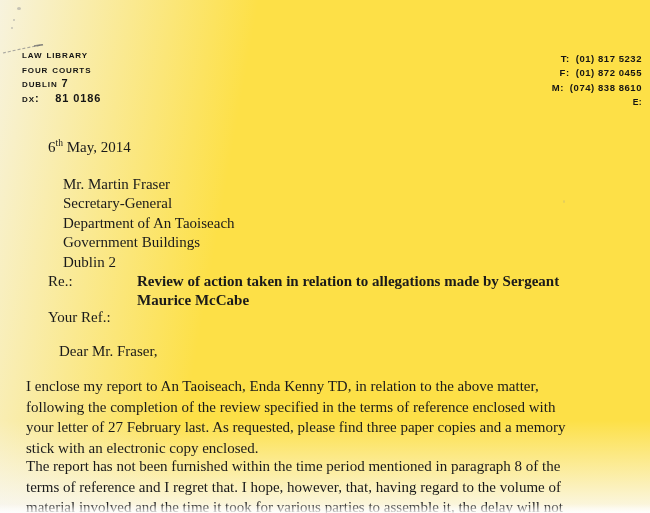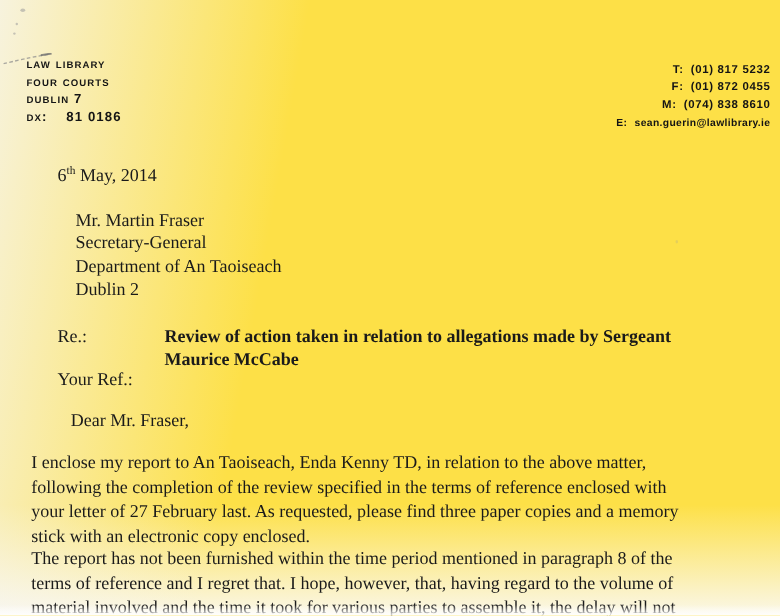--- a/index.html
+++ b/index.html
@@ -221,32 +221,32 @@
     <div class="row">
       <span class="lbl">F:</span>
       <span class="val">(01) 872 0455</span>
     </div>
     <div class="row">
       <span class="lbl">M:</span>
       <span class="val">(074) 838 8610</span>
     </div>
     <div class="row email">
       <span class="lbl">E:</span>
-      <span class="val">sean.guerin@lawlibrary.ie</span>
     </div>
   </div>
 
   <div id="date">
     <span>6</span><sup>th</sup><span> May, 2014</span>
   </div>
 
   <div id="recipient">
     <div>Mr. Martin Fraser</div>
     <div>Secretary-General</div>
     <div>Department of An Taoiseach</div>
+    <div>Government Buildings</div>
     <div>Dublin 2</div>
   </div>
 
   <div id="re-block">
     <div class="re-label">Re.:</div>
     <div class="re-subject">Review of action taken in relation to allegations made by Sergeant Maurice McCabe</div>
   </div>
 
   <div id="your-ref">Your Ref.:</div>
 

